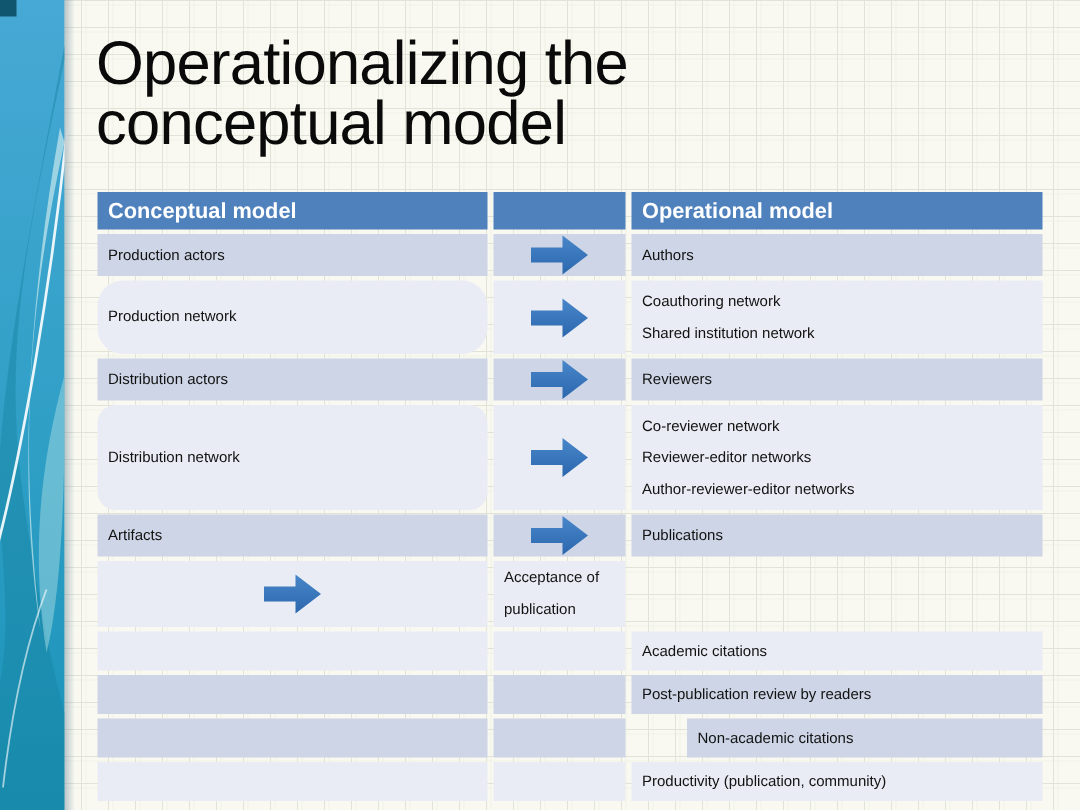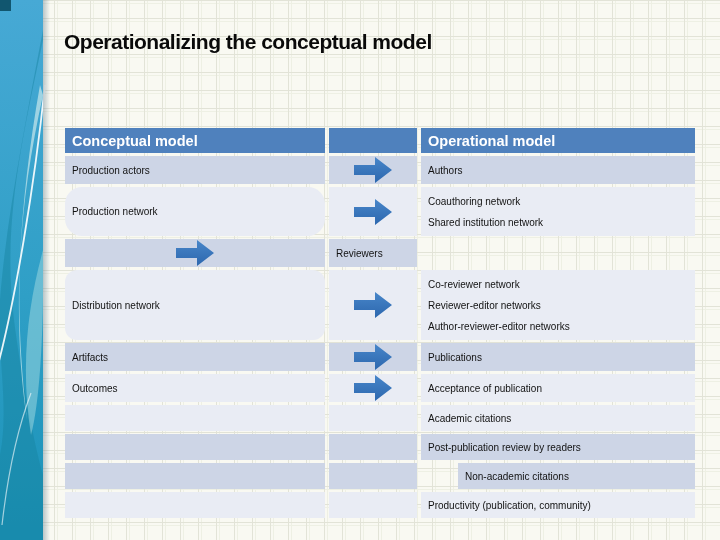--- a/index.html
+++ b/index.html
@@ -11,22 +11,22 @@
       linear-gradient(to right, #e2e3d7 1px, transparent 1px),
       linear-gradient(to bottom, #e2e3d7 1px, transparent 1px),
       linear-gradient(to right, #eef0e4 1px, transparent 1px),
       linear-gradient(to bottom, #eef0e4 1px, transparent 1px);
     background-size:18px 18px,18px 18px,18px 18px,18px 18px;
     background-position:0 0,0 0,3px 3px,3px 3px;
   }
   .sidebar{position:absolute;left:0;top:0;width:52px;height:540px;}
   .slide-title{
     position:absolute;left:64px;top:22px;width:505px;
-    font-size:21px;line-height:40px;letter-spacing:-0.5px;
-    color:#0a0a0a;font-weight:700;
+    font-size:41px;line-height:40px;letter-spacing:-0.5px;
+    color:#0a0a0a;font-weight:400;
   }
   .table{position:absolute;left:65px;top:128px;width:680px;}
   .trow{
     display:grid;grid-template-columns:260px 88px 274px;
     column-gap:4px;margin-bottom:3px;
   }
   .cell{display:flex;align-items:center;padding:1px 7px;box-sizing:border-box;}
   .header-row .cell{
     background:var(--header-bg);color:#ffffff;font-weight:bold;
     font-size:14.5px;min-height:25px;
@@ -93,20 +93,21 @@
         <div class="cell left-cell" style="min-height: 49px; border-radius: 17px;">Production network</div>
         <div class="cell mid-cell" style="min-height: 49px;">
   <svg class="arrow-svg" width="38" height="28" viewBox="0 0 38 28">
     <path d="M0,9 L21,9 L21,1 L38,14 L21,27 L21,19 L0,19 Z" fill="url(#arrowGrad)"></path>
   </svg>
 </div>
         <div class="cell right-cell" style="min-height: 49px;">Coauthoring network
 Shared institution network</div>
       </div>
       <div class="trow dark">
+        <div class="cell left-cell" style="min-height: 26px;">Distribution actors</div>
         <div class="cell mid-cell" style="min-height: 26px;">
   <svg class="arrow-svg" width="38" height="28" viewBox="0 0 38 28">
     <path d="M0,9 L21,9 L21,1 L38,14 L21,27 L21,19 L0,19 Z" fill="url(#arrowGrad)"></path>
   </svg>
 </div>
         <div class="cell right-cell" style="min-height: 26px;">Reviewers</div>
       </div>
       <div class="trow light">
         <div class="cell left-cell" style="min-height: 70px; border-radius: 12px;">Distribution network</div>
         <div class="cell mid-cell" style="min-height: 70px;">
@@ -121,21 +122,20 @@
       <div class="trow dark">
         <div class="cell left-cell" style="min-height: 26px;">Artifacts</div>
         <div class="cell mid-cell" style="min-height: 26px;">
   <svg class="arrow-svg" width="38" height="28" viewBox="0 0 38 28">
     <path d="M0,9 L21,9 L21,1 L38,14 L21,27 L21,19 L0,19 Z" fill="url(#arrowGrad)"></path>
   </svg>
 </div>
         <div class="cell right-cell" style="min-height: 26px;">Publications</div>
       </div>
       <div class="trow light">
-        <div class="cell left-cell" style="min-height: 26px;">Outcomes</div>
         <div class="cell mid-cell" style="min-height: 26px;">
   <svg class="arrow-svg" width="38" height="28" viewBox="0 0 38 28">
     <path d="M0,9 L21,9 L21,1 L38,14 L21,27 L21,19 L0,19 Z" fill="url(#arrowGrad)"></path>
   </svg>
 </div>
         <div class="cell right-cell" style="min-height: 26px;">Acceptance of publication</div>
       </div>
       <div class="trow light">
         <div class="cell left-cell" style="min-height: 26px;"></div>
         <div class="cell mid-cell" style="min-height: 26px;"></div>

